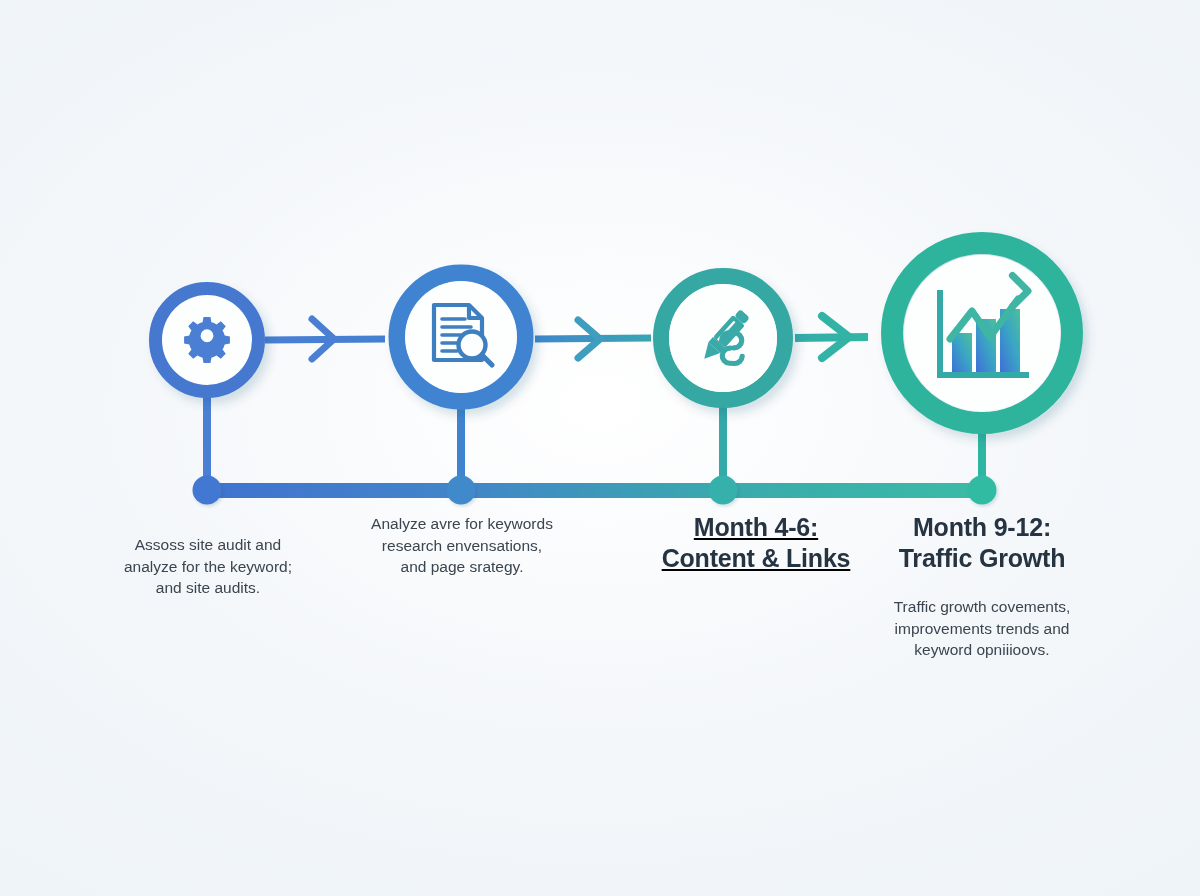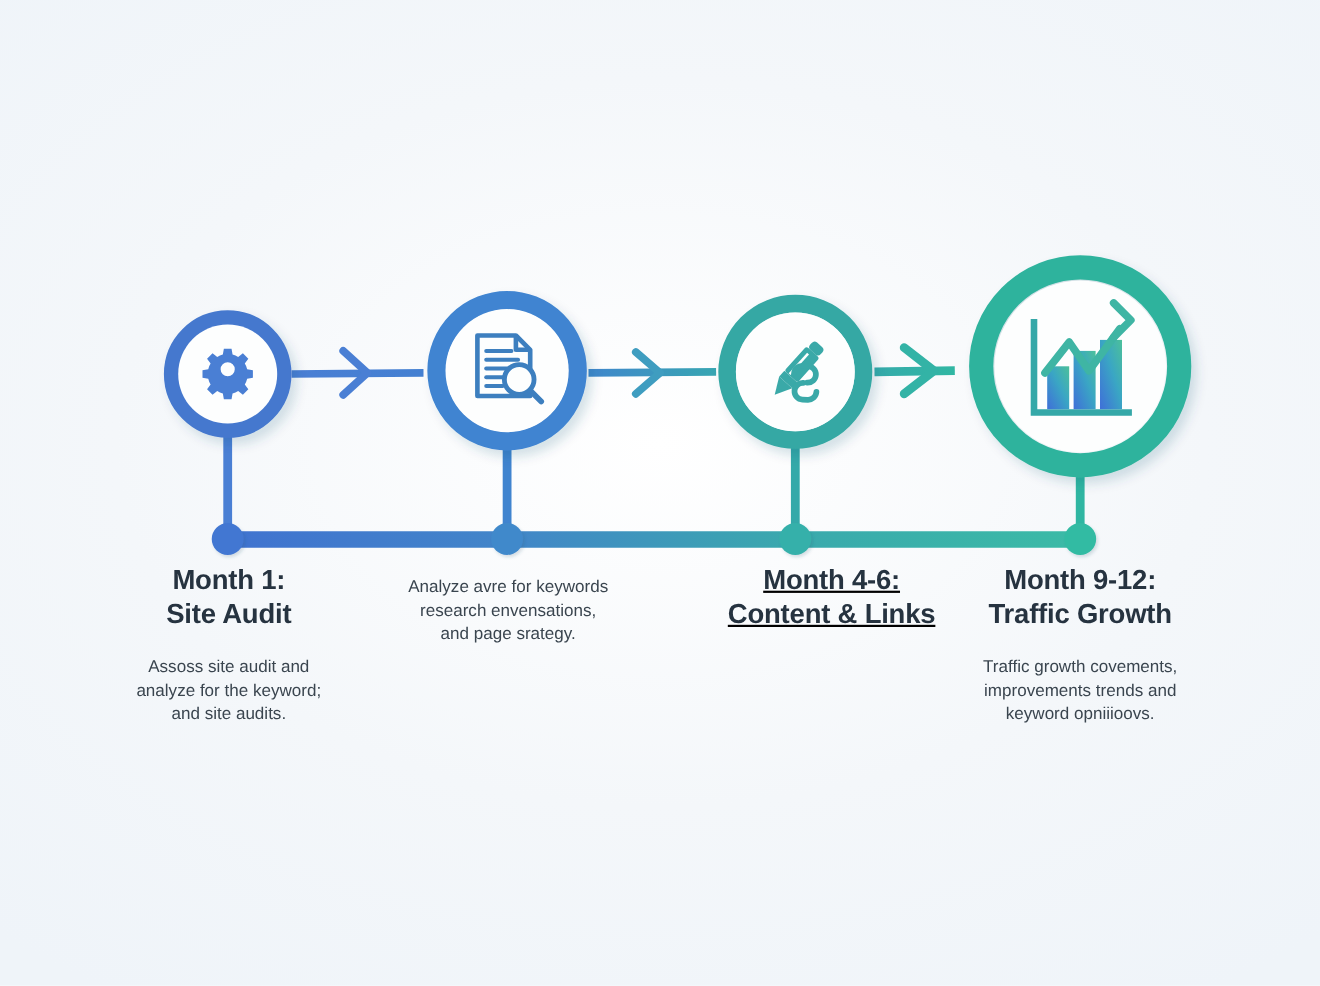--- a/index.html
+++ b/index.html
@@ -70,21 +70,21 @@
     font-size: 15.5px;
     line-height: 21.5px;
     white-space: pre-line;
   }
 
   .cap-0 { left: 96px;  width: 224px; }
   .cap-1 { left: 344px; width: 236px; }
   .cap-2 { left: 644px; width: 224px; text-decoration: underline; }
   .cap-3 { left: 868px; width: 228px; }
 
-  .cap-1 .desc { margin-top: 11px; text-align: center; }
+  .cap-1 .desc { margin-top: 1px; text-align: center; }
 </style>
 </head>
 <body>
 
 <div id="infographic">
 
   <div class="stage">
     <svg viewBox="0 0 1200 896" xmlns="http://www.w3.org/2000/svg">
       <defs>
         <linearGradient id="barGrad" x1="0" y1="0" x2="1" y2="0">
@@ -217,22 +217,20 @@
 
           <path d="M24,-42 L46,-42 L46,-20" fill="none" stroke="#3fb5a4" stroke-width="7" stroke-linecap="round" stroke-linejoin="round" transform="rotate(45 46 -42)"></path>
         </g>
       </g>
     </svg>
   </div>
 
   <div class="captions">
 
     <div class="caption cap-0">
-      <div class="title">Month 1:
-Site Audit</div>
       <div class="desc">Assoss site audit and
 analyze for the keyword;
 and site audits.</div>
     </div>
 
     <div class="caption cap-1">
       <div class="desc">Analyze avre for keywords
 research envensations,
 and page srategy.</div>
     </div>

